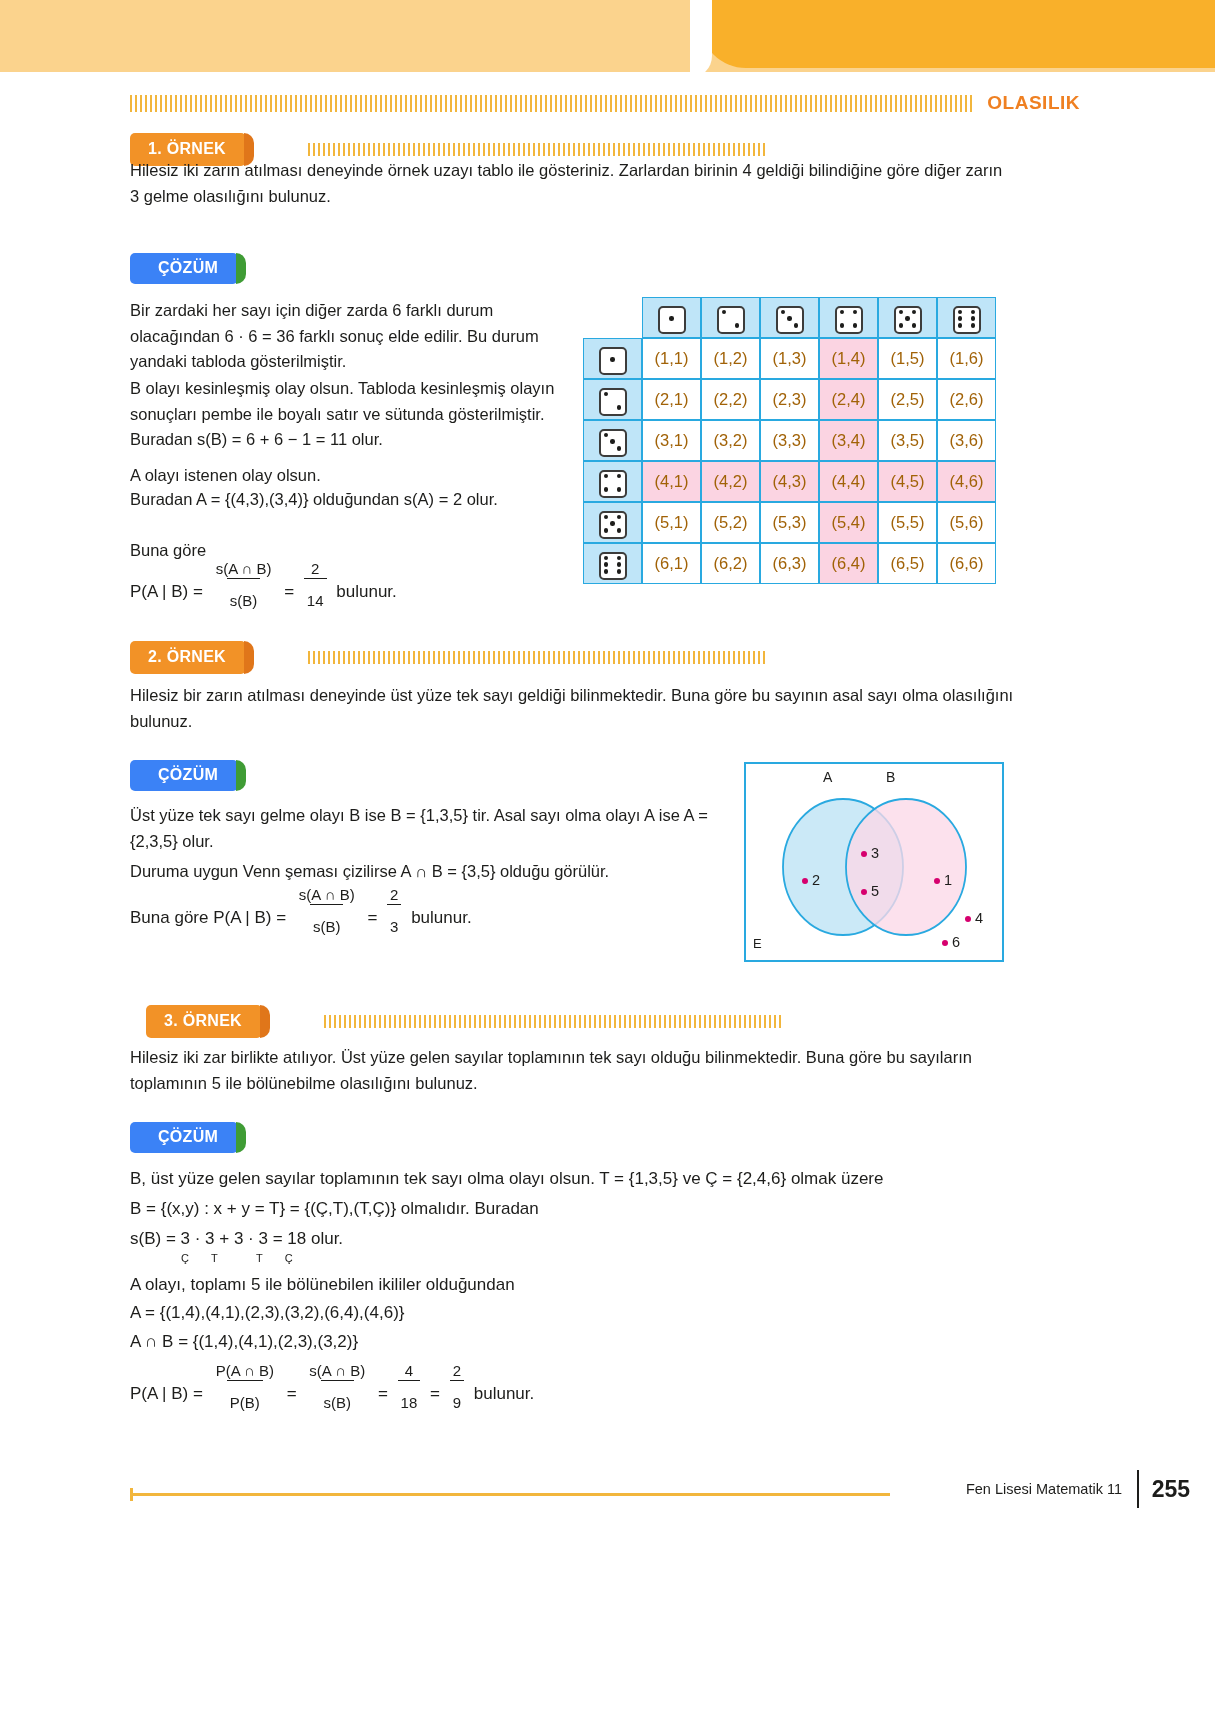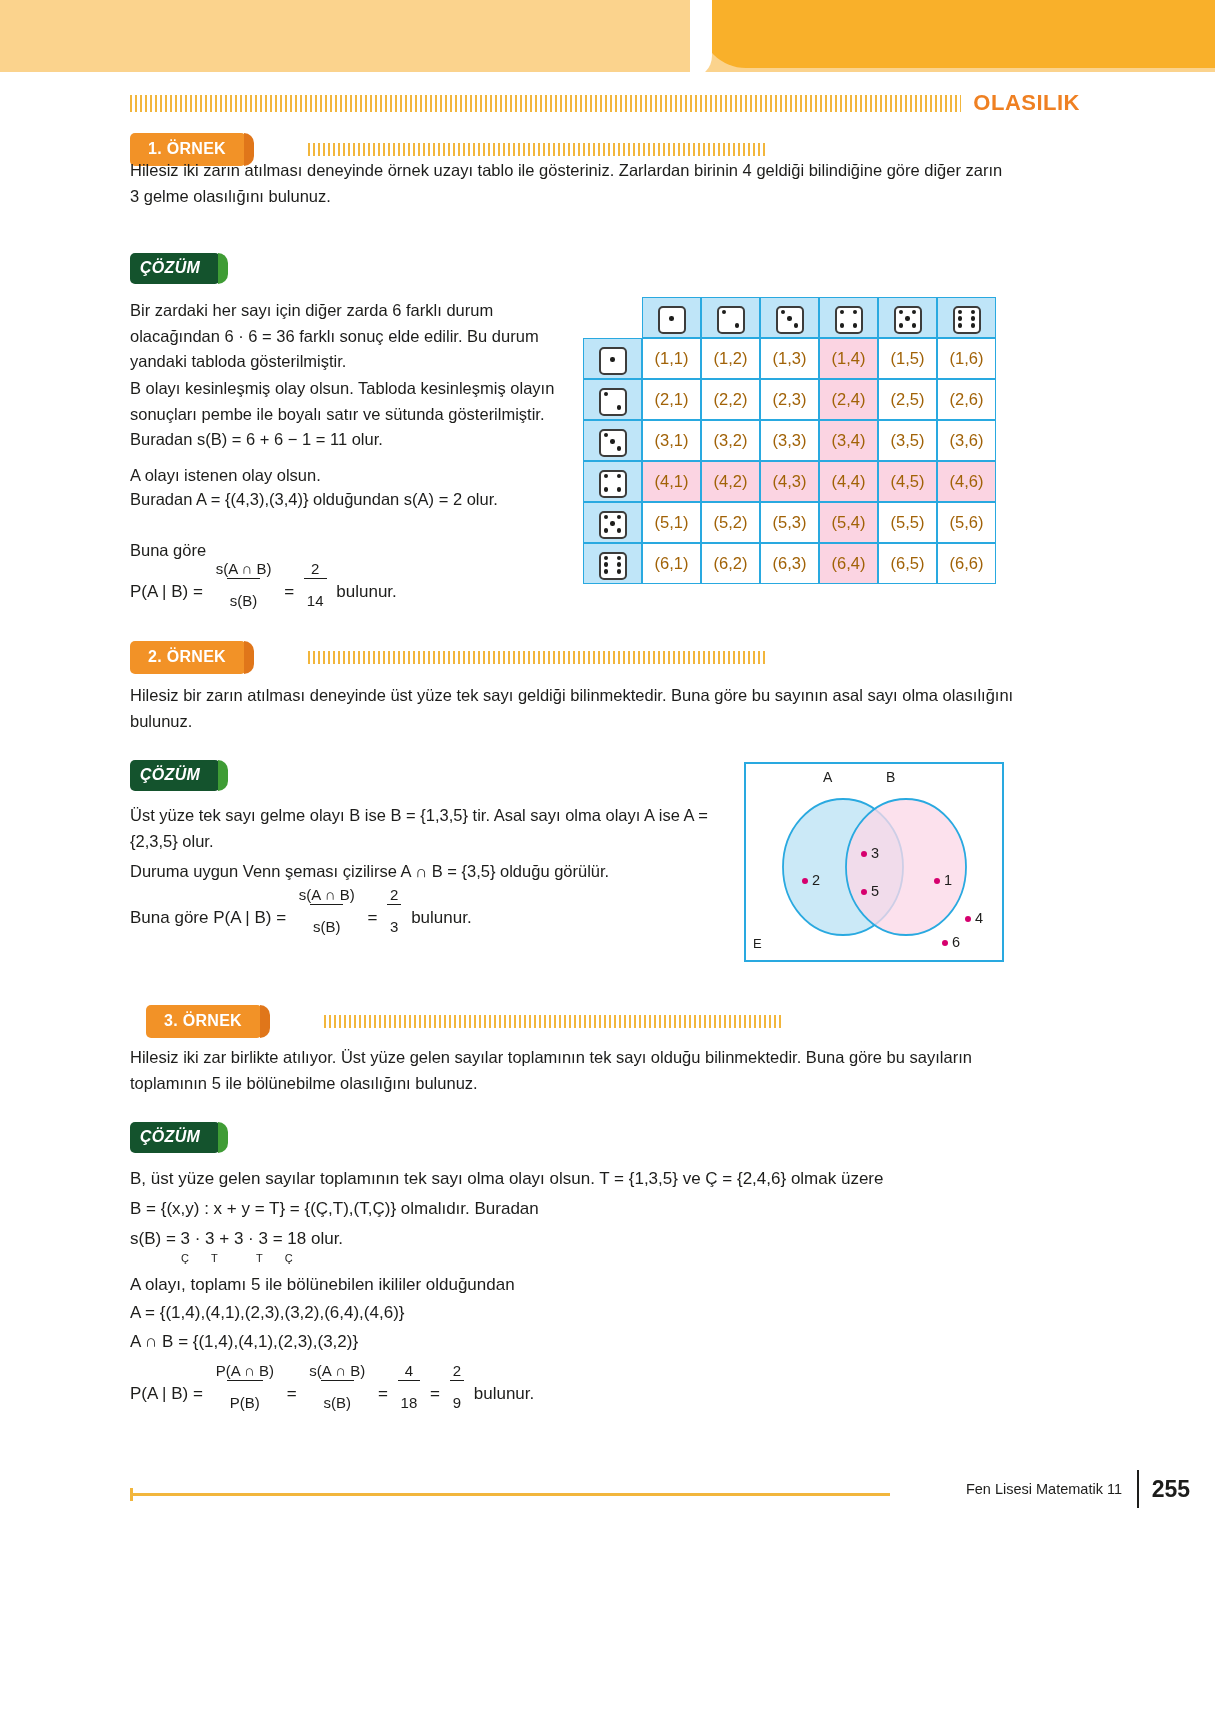--- a/index.html
+++ b/index.html
@@ -13,35 +13,35 @@
   .banner-dark{position:absolute;left:700px;top:0;width:515px;height:68px;background:#f9b02a;
     border-bottom-left-radius:46px;}
   .banner-notch{position:absolute;left:690px;top:0;width:22px;height:78px;background:#ffffff;
     border-bottom-left-radius:0;border-bottom-right-radius:40px;}
   .banner-white-strip{position:absolute;left:0;top:72px;width:1215px;height:14px;background:#ffffff;}
 
   
   .title-row{position:absolute;left:130px;top:88px;width:950px;height:30px;display:flex;align-items:center;}
   .dashrule{flex:1;height:17px;
     background:repeating-linear-gradient(to right,#f2b63c 0 2px, rgba(0,0,0,0) 2px 5px);}
-  .chapter-title{font-size:22px;font-weight:bold;color:#ef8022;letter-spacing:.5px;margin-left:12px;
+  .chapter-title{font-size:19px;font-weight:bold;color:#ef8022;letter-spacing:.5px;margin-left:12px;
     white-space:nowrap;}
 
   
   .ornek-row{position:absolute;display:flex;align-items:center;gap:44px;}
   .ornek-tab{position:relative;background:#f29227;color:#fff;font-size:16px;font-weight:bold;
     padding:7px 20px 8px 18px;border-radius:5px 5px 5px 5px;letter-spacing:.3px;}
   .ornek-tab:after{content:"";position:absolute;right:-8px;top:0;width:10px;height:100%;
     background:#e0761a;border-radius:0 10px 10px 0;}
   .ornek-dash{margin-left:18px;height:13px;width:460px;
     background:repeating-linear-gradient(to right,#f2b63c 0 2px, rgba(0,0,0,0) 2px 5px);}
 
   
-  .cozum-tab{position:absolute;background:#14532d;color:#fff;font-size:16px;font-weight:bold;
-    padding:6px 20px 7px 10px;border-radius:5px;letter-spacing:.3px;font-style:italic;}
+  .cozum-tab{position:absolute;background:#3b82f6;color:#fff;font-size:16px;font-weight:bold;
+    padding:6px 20px 7px 28px;border-radius:5px;letter-spacing:.3px;}
   .cozum-tab:after{content:"";position:absolute;right:-8px;top:0;width:10px;height:100%;
     background:#3f9c35;border-radius:0 10px 10px 0;}
 
   
   .para{position:absolute;font-size:16.5px;line-height:1.55;color:#1d1d1b;}
   .mathline{font-size:17px;}
 
   
   .frac{display:inline-flex;flex-direction:column;align-items:center;vertical-align:middle;
     margin:0 5px;line-height:1.05;position:relative;top:-1px;}

